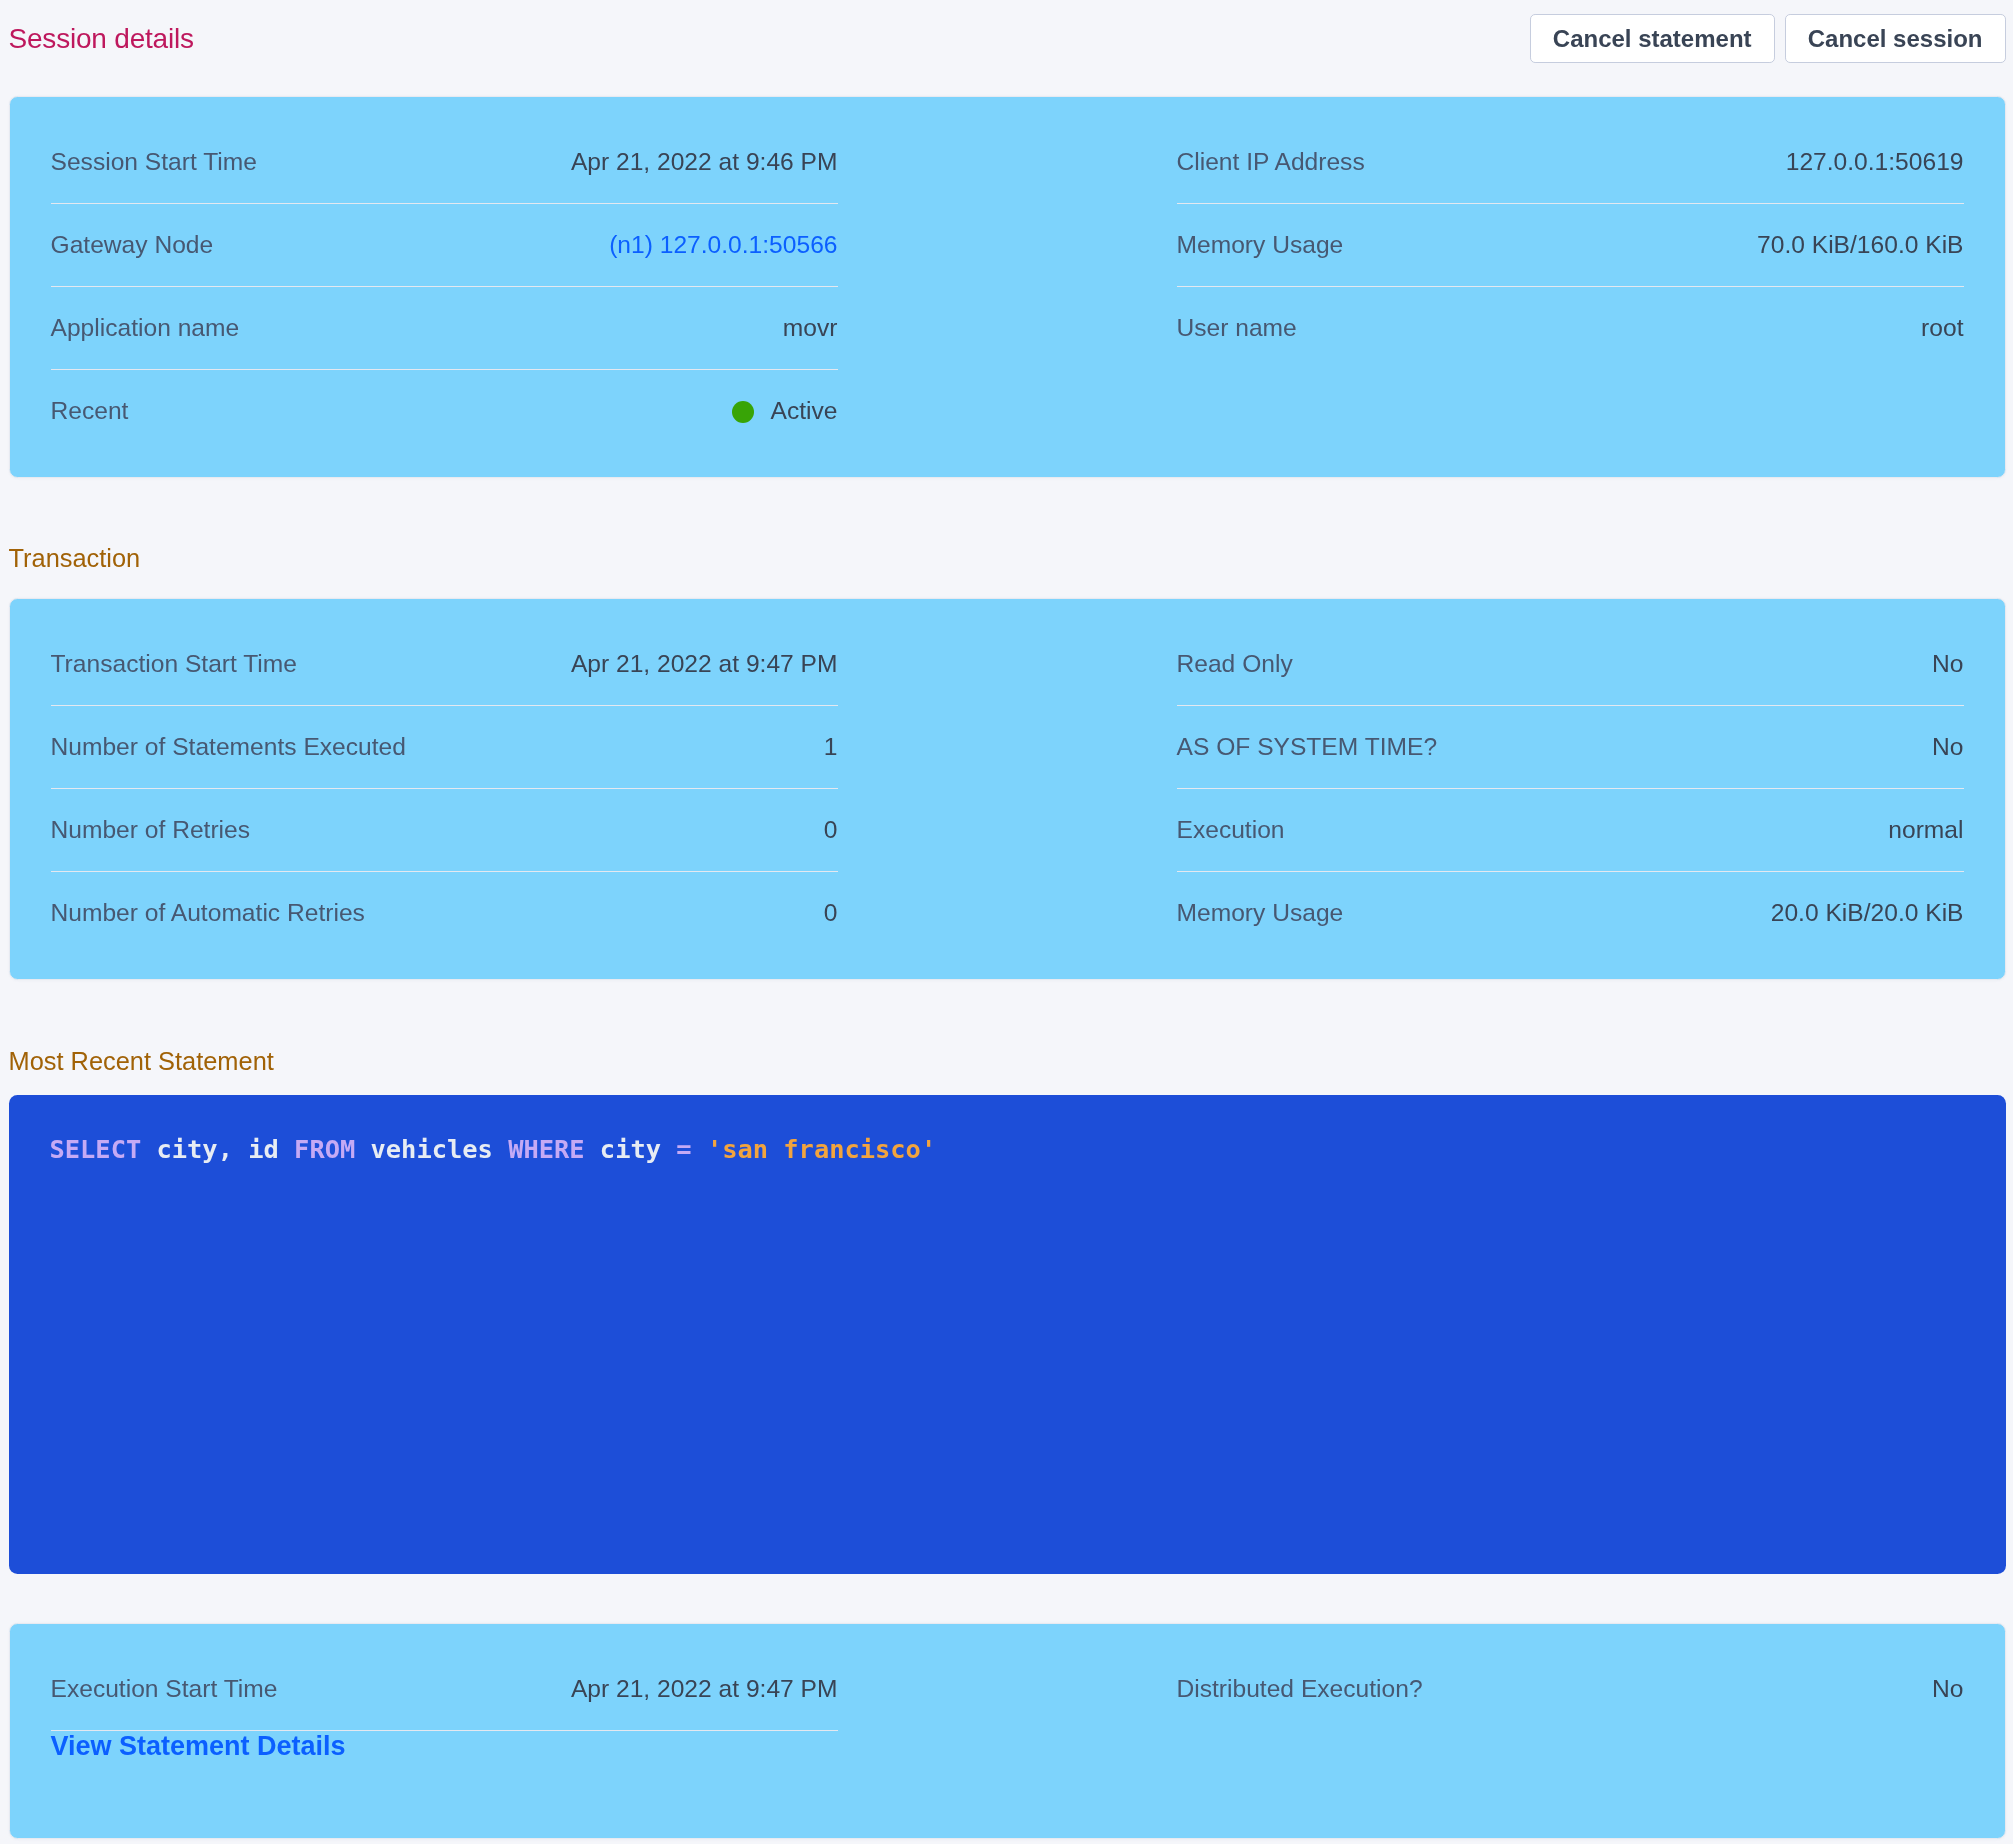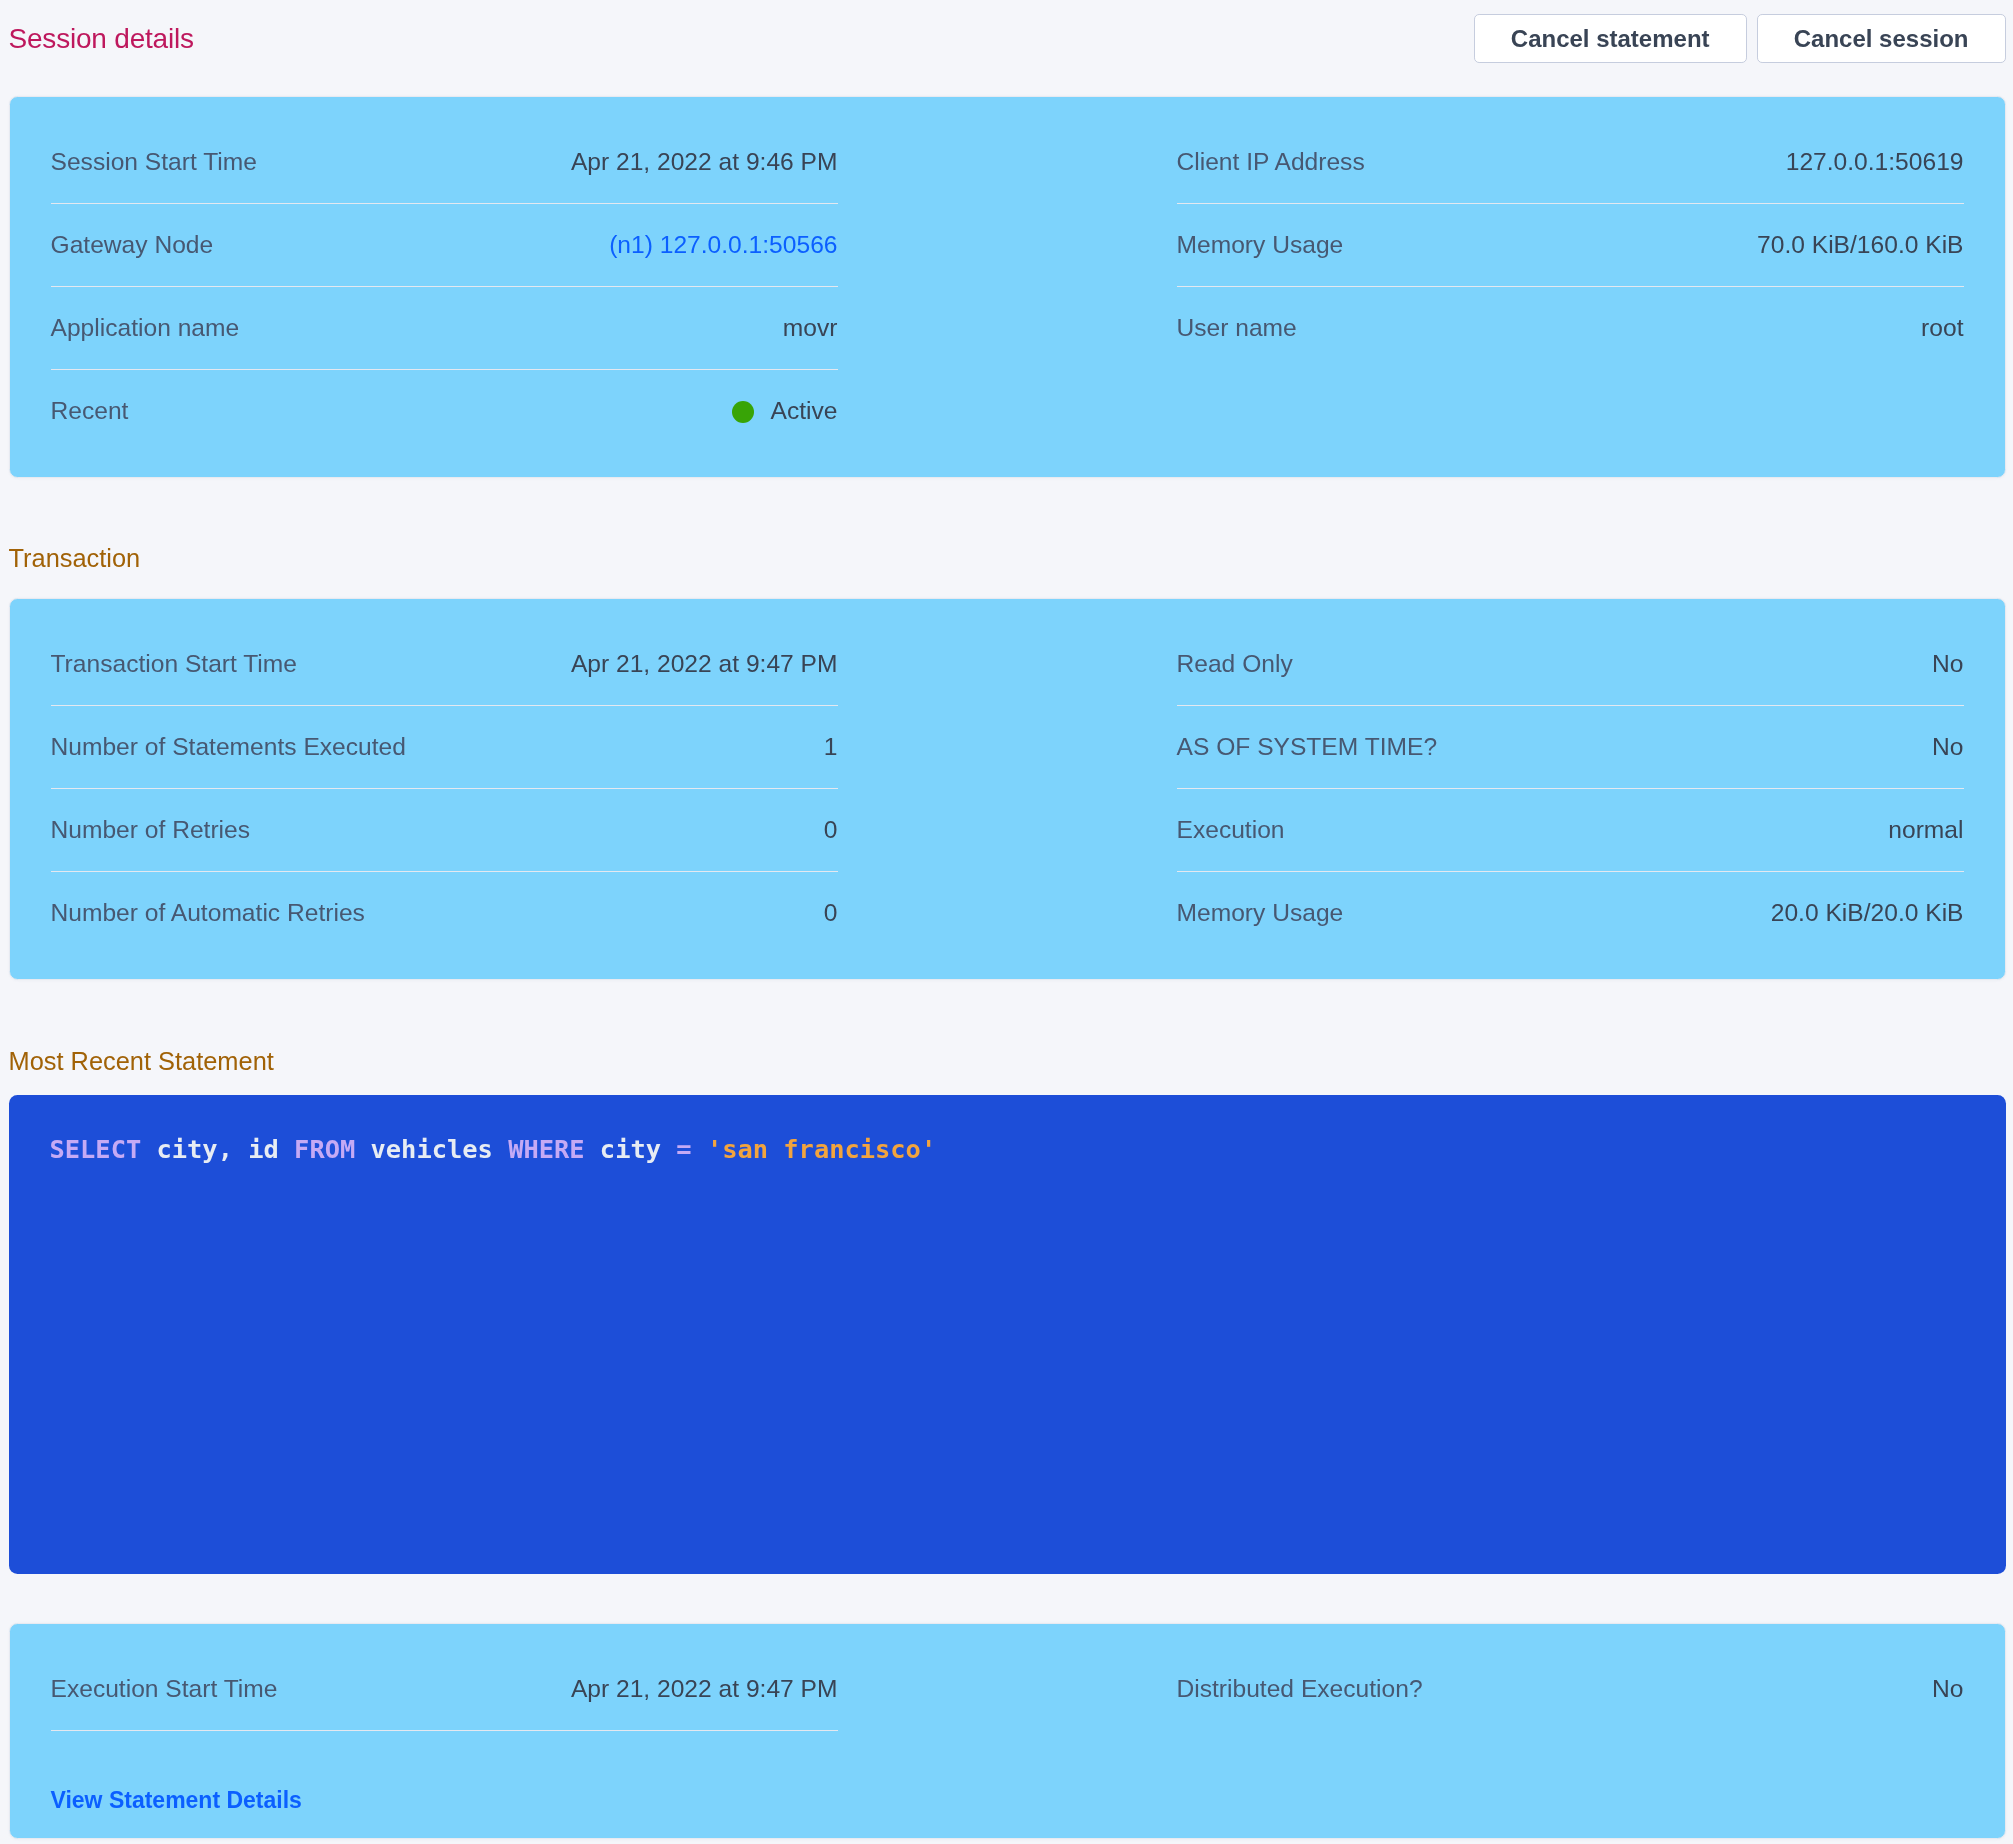--- a/index.html
+++ b/index.html
@@ -28,21 +28,21 @@
     font-size: 28px;
     font-weight: 400;
     color: #be185d;
     letter-spacing: -0.2px;
   }
   .header-actions { display: flex; gap: 10.2px; }
   .btn {
     background: #ffffff;
     border: 1.7px solid #c6cdde;
     border-radius: 5.1px;
-    padding: 11px 36px;
+    padding: 11px 22px;
     font-family: "Liberation Sans", sans-serif;
     font-size: 24px;
     font-weight: 700;
     color: #394455;
     cursor: pointer;
     line-height: 25.4px;
   }
 
   
   .card {
@@ -107,21 +107,21 @@
     font-size: 25.4px;
     font-weight: 700;
     line-height: 34px;
     white-space: pre;
   }
   .tok-kw  { color: #c5aaf5; }
   .tok-id  { color: #e7ecf3; }
   .tok-str { color: #f2a43e; }
 
   .card3 { margin-top: 49px; }
-  .link-row { height: 83px; display: flex; align-items: flex-end; font-size: 23px; }
+  .link-row { height: 83px; display: flex; align-items: flex-start; font-size: 27px; }
   .flat-link { font-weight: 600; }
 </style>
 </head>
 <body>
 
 <div class="page">
 
   <div class="header">
     <h1 class="page-title">Session details</h1>
     <div class="header-actions">

